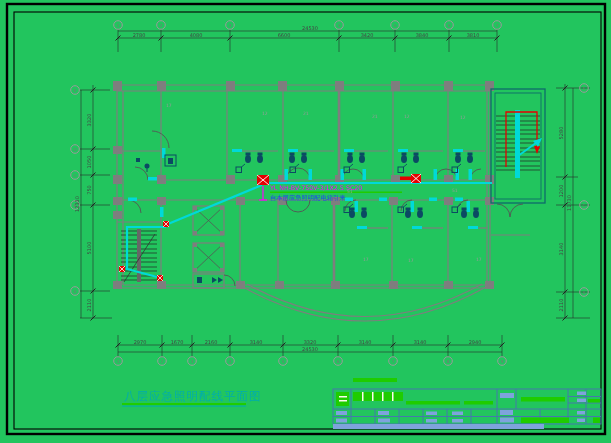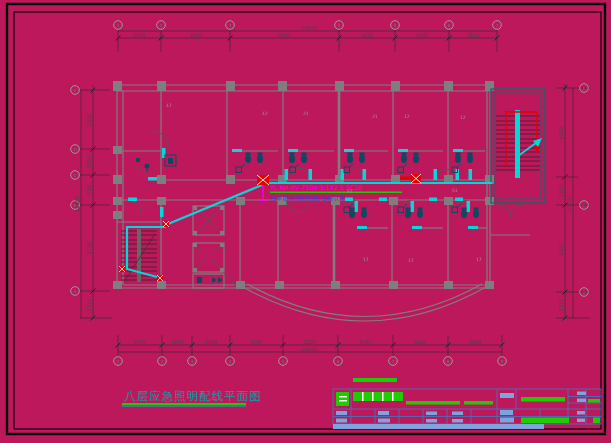--- a/index.html
+++ b/index.html
@@ -1,16 +1,16 @@
 <!DOCTYPE html>
 <html><head>
 <meta charset="utf-8">
 <style>
   html,body{margin:0;padding:0;background:#e8e8e0;}
-  .sheet{position:relative;width:611px;height:443px;background:#be185d;overflow:hidden;
+  .sheet{position:relative;width:611px;height:443px;background:#22c55e;overflow:hidden;
          font-family:"DejaVu Sans",sans-serif;}
   svg{position:absolute;left:0;top:0;}
   svg text{font-family:"DejaVu Sans",sans-serif;}
   .dimtxt{font-size:5px;fill:#444;}
   .bubtxt{font-size:4.2px;fill:#777;}
   .roomtxt{font-size:4.5px;fill:#9a9a9a;}
   .thin{stroke:#2a2a2a;stroke-width:0.6;fill:none;}
   .wall{stroke:#7e7e7e;stroke-width:1.2;fill:none;}
   .wallthick{stroke:#7e7e7e;stroke-width:2.6;fill:none;}
   .arc{stroke:#555;stroke-width:0.9;fill:none;}

